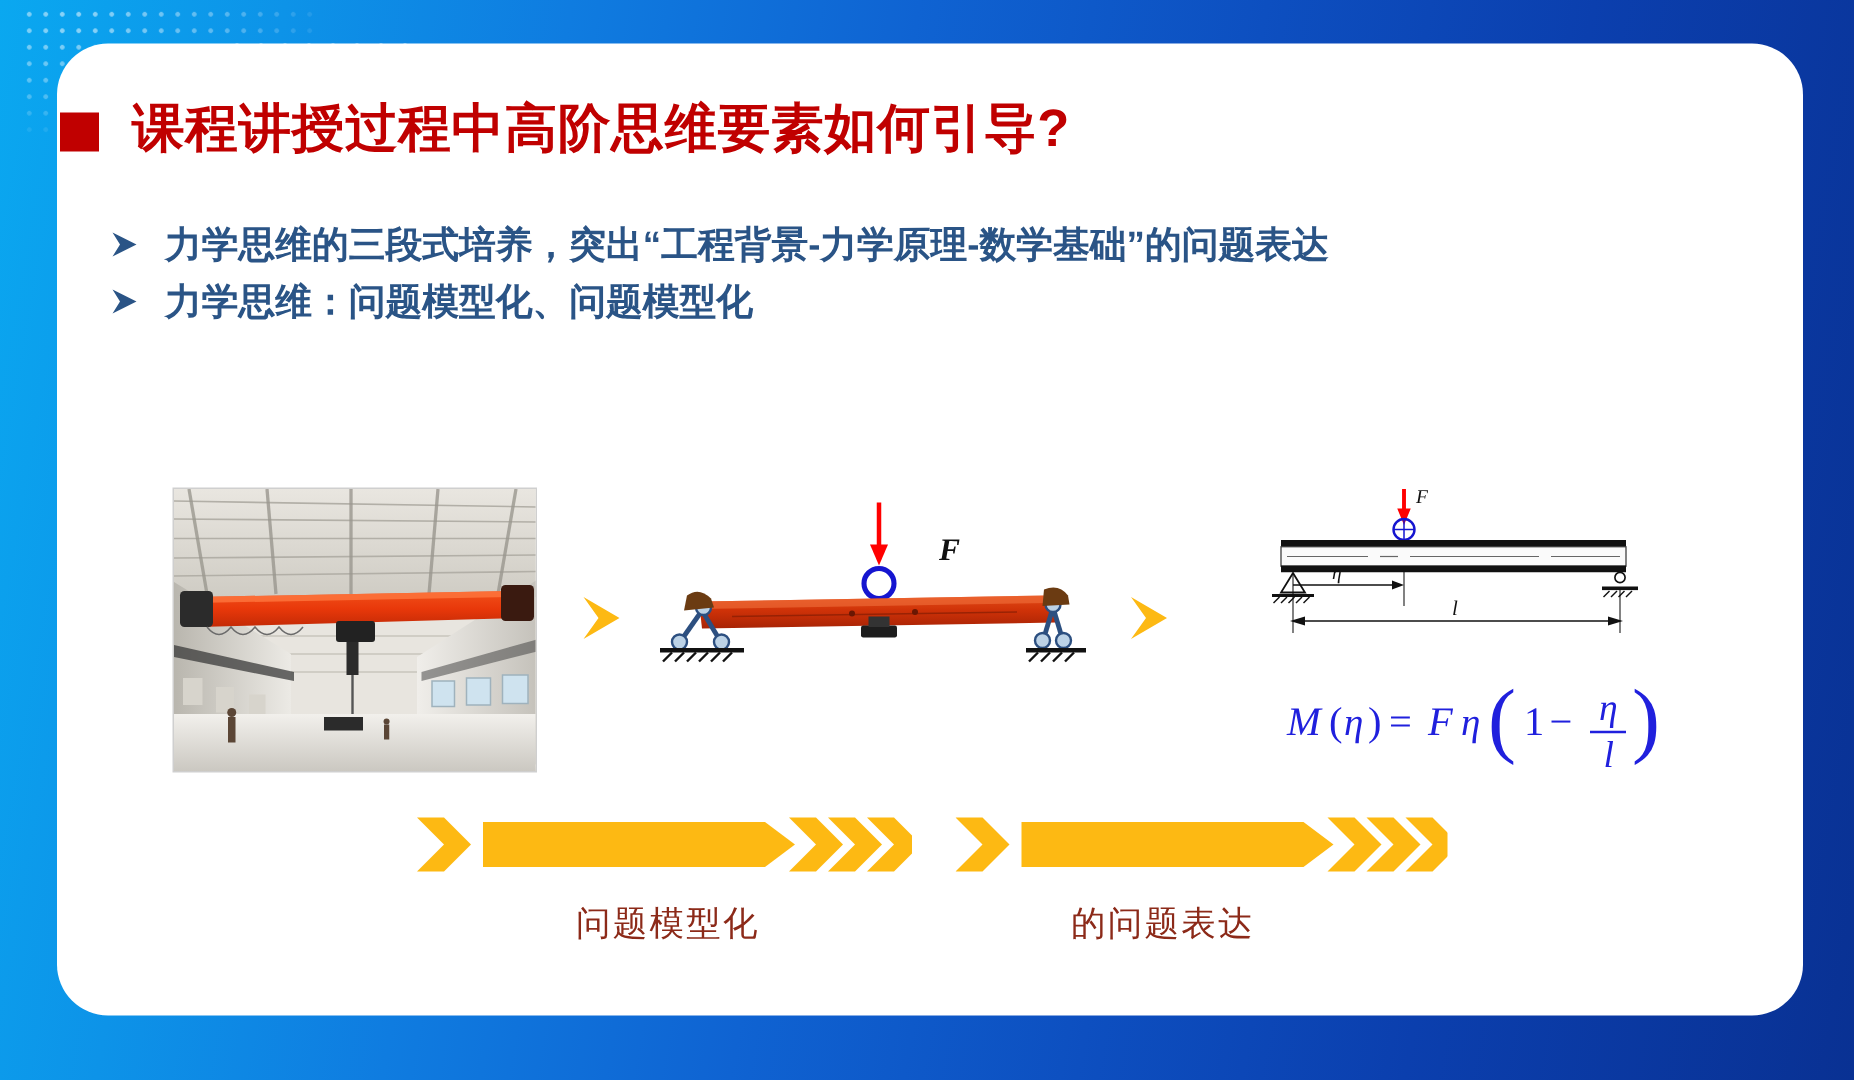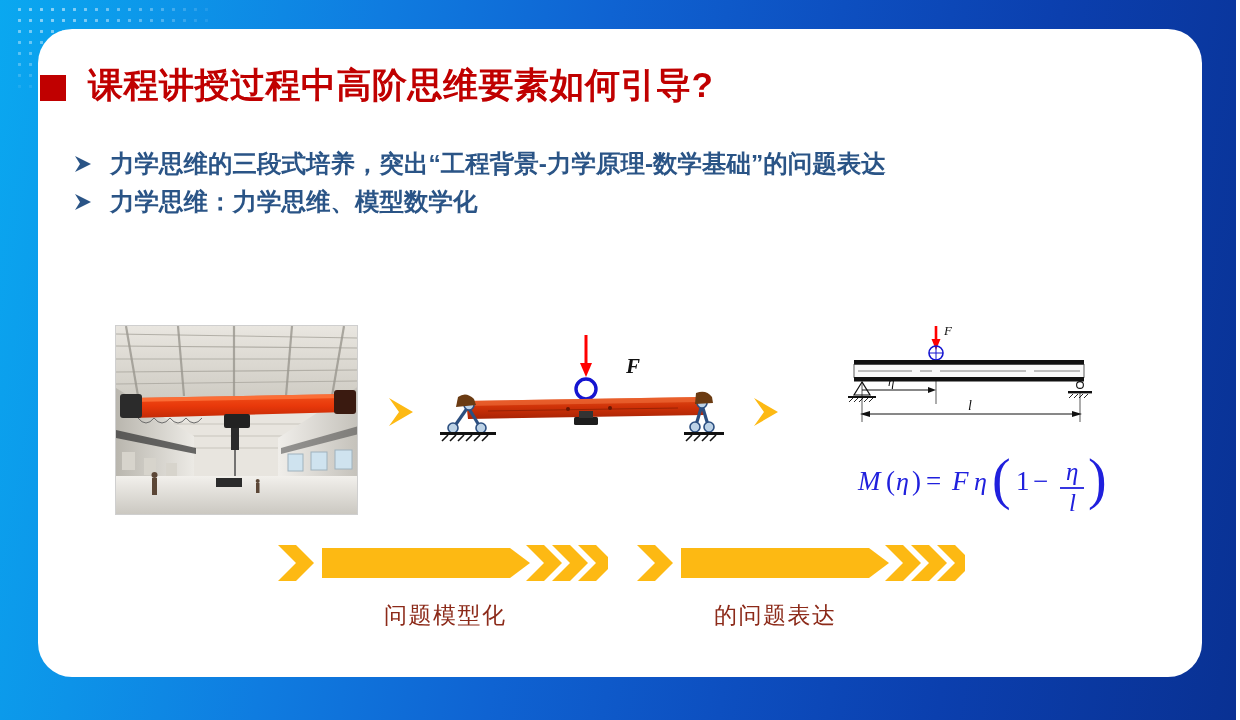--- a/index.html
+++ b/index.html
@@ -49,21 +49,21 @@
   #title-bullet {
     width: 26px; height: 26px; background: #C00000; flex: none;
     margin-top: 4px;
   }
   #title-text {
     font-size: 35px; font-weight: bold; color: #C00000;
     letter-spacing: .5px; white-space: nowrap;
   }
   
   #bullets { position: absolute; left: 72px; top: 148px; width: 1070px; }
-  .bullet-row { display: flex; align-items: center; gap: 16px; margin-bottom: 6px; }
+  .bullet-row { display: flex; align-items: flex-start; gap: 16px; margin-bottom: 6px; }
   .bullet-marker {
     flex: none; width: 22px; height: 30px; position: relative; top: 4px;
   }
   .bullet-text {
     font-size: 24.5px; font-weight: bold; color: #2A5486;
     line-height: 1.32; letter-spacing: 0px;
   }
   
   #visual-row {
     position: absolute; left: 0; top: 320px; width: 1240px; height: 210px;
@@ -123,21 +123,21 @@
       </div>
       <div class="bullet-text">力学思维的三段式培养，突出“工程背景-力学原理-数学基础”的问题表达</div>
     </div>
 
     <div class="bullet-row">
       <div class="bullet-marker">
         <svg width="22" height="22" viewBox="0 0 22 22">
           <path d="M3 3 L19 11 L3 19 L8 11 Z" fill="#2A5486"></path>
         </svg>
       </div>
-      <div class="bullet-text">力学思维：力学思维、模型数学化</div>
+      <div class="bullet-text">力学思维：问题模型化、问题模型化</div>
     </div>
 
   </div>
 
   <div id="visual-row">
 
     <div id="photo">
       <svg width="243" height="190" viewBox="0 0 243 190">
         <defs>
           <linearGradient id="ceil" x1="0" y1="0" x2="0" y2="1">

